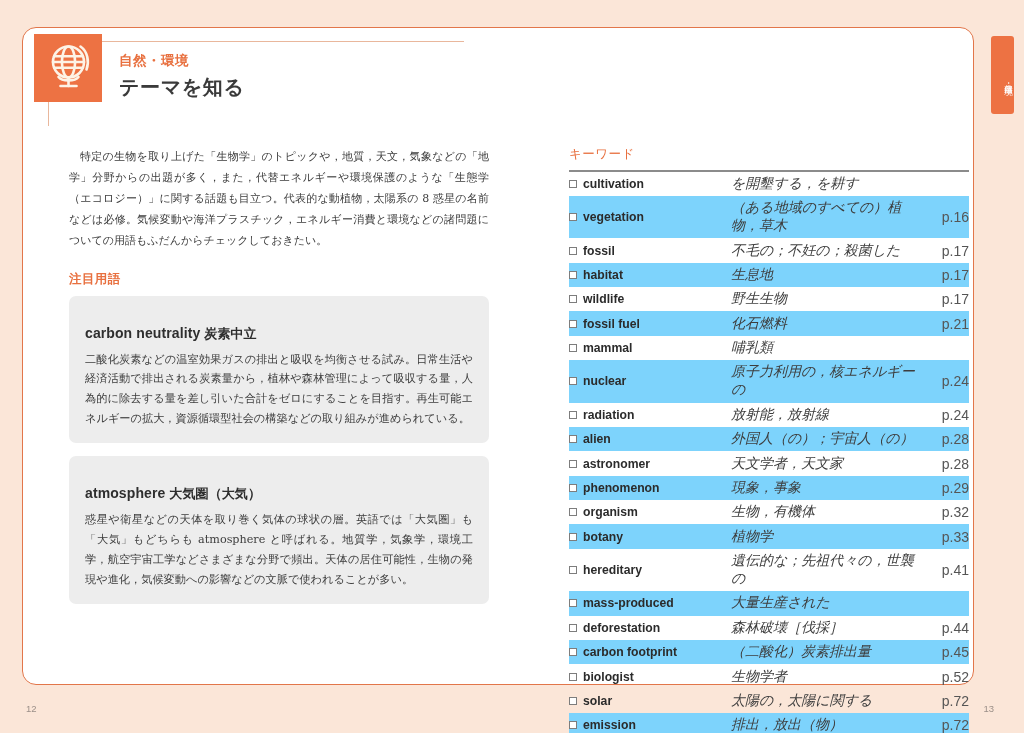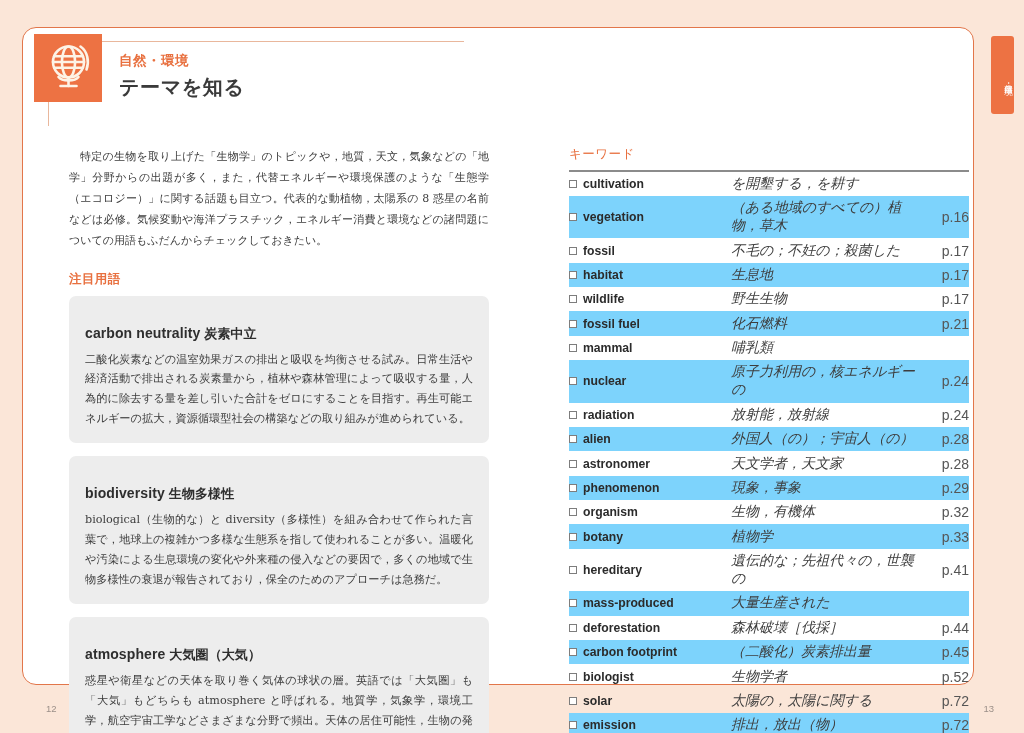--- a/index.html
+++ b/index.html
@@ -45,21 +45,21 @@
     align-items: flex-start;
     justify-content: center;
   }
 
   
   .folio {
     position: absolute;
     font-size: 9.5px;
     color: #9b8f88;
   }
-  #folio-left  { left: 46px;  top: 703px; }
+  #folio-left  { left: 26px;  top: 703px; }
   #folio-right { right: 30px; top: 703px; }
 
   
   #header {
     position: absolute;
     left: 11px; top: 6px;
     width: 430px; height: 96px;
   }
   #icon-box {
     position: absolute;
@@ -245,24 +245,20 @@
       <p id="intro">特定の生物を取り上げた「生物学」のトピックや，地質，天文，気象などの「地学」分野からの出題が多く，また，代替エネルギーや環境保護のような「生態学（エコロジー）」に関する話題も目立つ。代表的な動植物，太陽系の 8 惑星の名前などは必修。気候変動や海洋プラスチック，エネルギー消費と環境などの諸問題についての用語もふだんからチェックしておきたい。</p>
 
       <p class="sec-label">注目用語</p>
 
       <div id="terms-container">
           <div class="term-card">
             <p class="term-head"><span>carbon neutrality</span> <span class="ja">炭素中立</span></p>
             <p class="term-body">二酸化炭素などの温室効果ガスの排出と吸収を均衡させる試み。日常生活や経済活動で排出される炭素量から，植林や森林管理によって吸収する量，人為的に除去する量を差し引いた合計をゼロにすることを目指す。再生可能エネルギーの拡大，資源循環型社会の構築などの取り組みが進められている。</p>
           </div>
           <div class="term-card">
-            <p class="term-head"><span>biodiversity</span> <span class="ja">生物多様性</span></p>
-            <p class="term-body">biological（生物的な）と diversity（多様性）を組み合わせて作られた言葉で，地球上の複雑かつ多様な生態系を指して使われることが多い。温暖化や汚染による生息環境の変化や外来種の侵入などの要因で，多くの地域で生物多様性の衰退が報告されており，保全のためのアプローチは急務だ。</p>
-          </div>
-          <div class="term-card">
             <p class="term-head"><span>atmosphere</span> <span class="ja">大気圏（大気）</span></p>
             <p class="term-body">惑星や衛星などの天体を取り巻く気体の球状の層。英語では「大気圏」も「大気」もどちらも atmosphere と呼ばれる。地質学，気象学，環境工学，航空宇宙工学などさまざまな分野で頻出。天体の居住可能性，生物の発現や進化，気候変動への影響などの文脈で使われることが多い。</p>
           </div>
         </div>
     </div>
 
     <div id="right-col">
       <p id="kw-label">キーワード</p>
       <div id="kw-rule"></div>
       <table class="kw">

